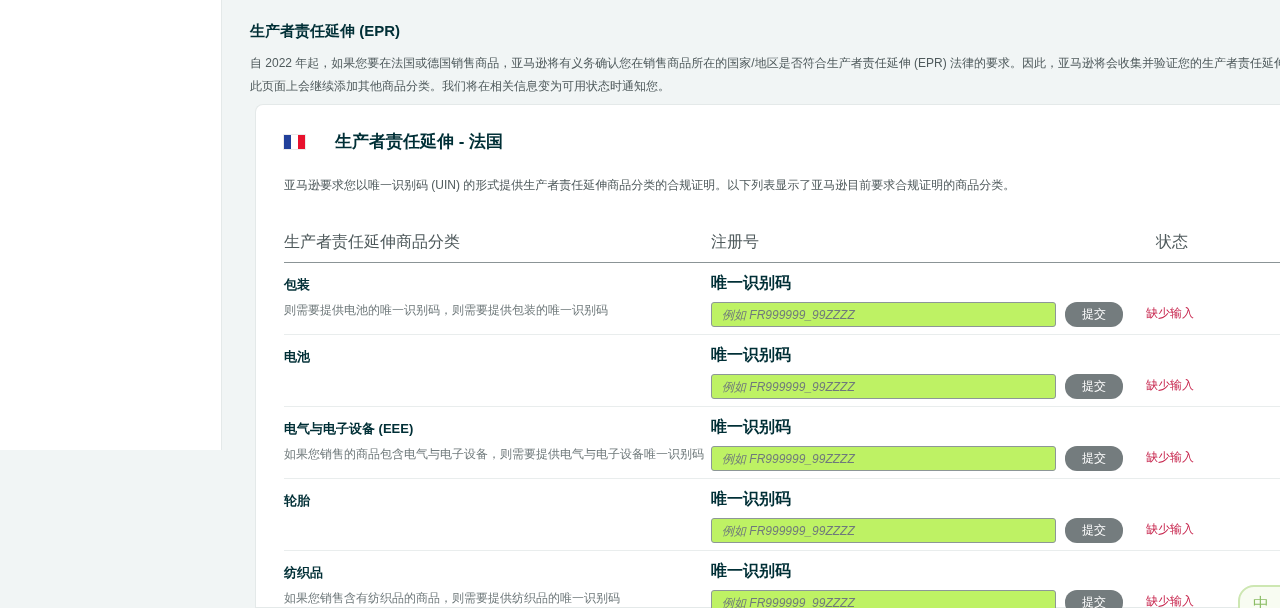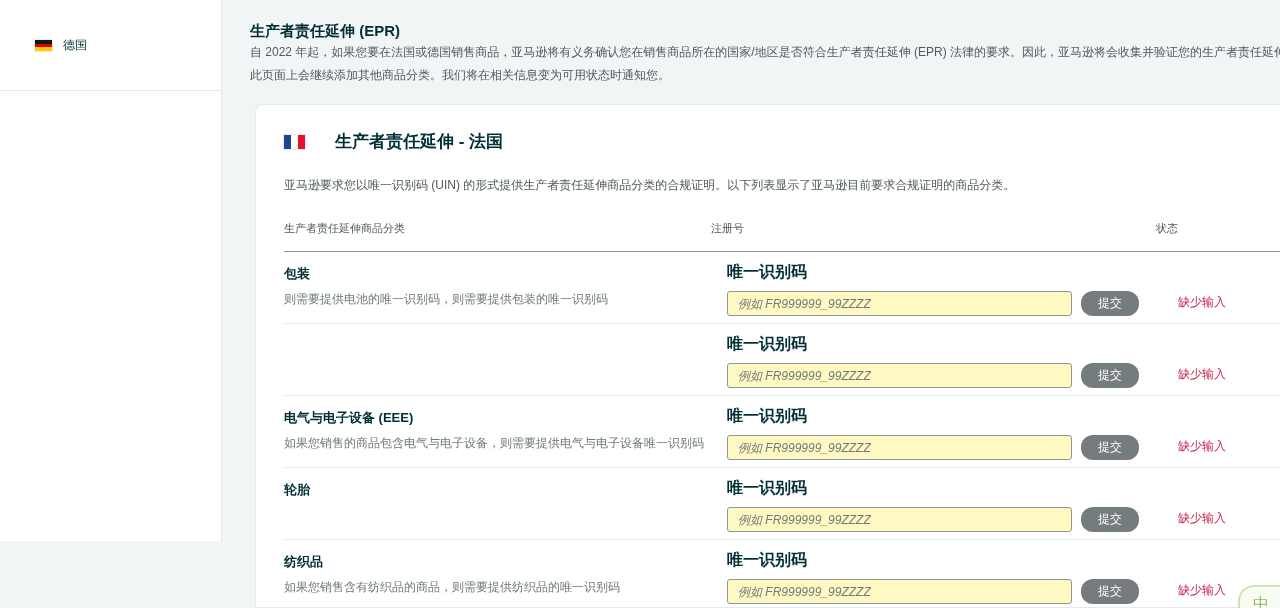--- a/index.html
+++ b/index.html
@@ -23,49 +23,49 @@
   .side-item-selected{height:67px; background:transparent; border-right:none; border-bottom:1px solid var(--border);}
   .side-rest{height:450px;}
   .side-label{font-size:12px; color:var(--heading);}
   
   .flag{width:17px; height:11px; display:inline-block; flex:none; box-shadow:0 0 0 1px rgba(0,0,0,0.08);}
   .flag-de{background:linear-gradient(to bottom, var(--de1) 0 33.3%, var(--de2) 33.3% 66.6%, var(--de3) 66.6% 100%);}
   .flag-fr{background:linear-gradient(to right, var(--fr_blue) 0 33.3%, #ffffff 33.3% 66.6%, var(--fr_red) 66.6% 100%);}
   .flag-lg{width:21px; height:14px;}
   
   .intro{position:absolute; left:250px; top:22px; width:1020px;}
-  .intro h1{font-size:15px; font-weight:bold; color:var(--heading); }
+  .intro h1{font-size:15px; font-weight:bold; color:var(--heading); margin-bottom:11px;}
   .intro p{font-size:12px; color:var(--text); line-height:1.9; white-space:nowrap;}
   
   .card{
     position:absolute; left:255px; top:104px; width:1025px; height:504px;
     background:var(--card_bg); border:1px solid var(--border); border-right:none;
     border-radius:8px 0 0 0; padding:25px 0 0 28px;
   }
   .card-head{display:flex; align-items:center; gap:30px;}
   .card-title{font-size:17px; font-weight:bold; color:var(--heading);}
   .card-desc{margin-top:24px; font-size:12px; color:var(--text);}
   .tbl-head{
     display:grid; grid-template-columns:427px 435px 1fr; align-items:end;
-    margin-top:27px; padding-bottom:15px; border-bottom:1px solid var(--header_rule);
-    font-size:11px; color:var(--text);
+    margin-top:38px; padding-bottom:9px; border-bottom:1px solid var(--header_rule);
+    font-size:16px; color:var(--text);
   }
   .tbl-head .h3{padding-left:10px;}
   .row{
     display:grid; grid-template-columns:427px 435px 1fr;
-    padding-top:10px; height:72px; border-bottom:1px solid var(--row_rule);gap:16px;
+    padding-top:10px; height:72px; border-bottom:1px solid var(--row_rule);
   }
   .col1{padding-top:3px;}
   .row-title{font-size:13px; font-weight:bold; color:var(--heading); margin-bottom:8px;}
   .row-desc{font-size:12px; color:var(--muted);}
   .uin-label{font-size:16px; font-weight:bold; color:var(--heading); margin-bottom:8px;}
   .input-row{display:flex; align-items:center; gap:9px;}
   .uin-input{
     width:345px; height:25px; border:1px solid var(--input_border); border-radius:3px;
-    padding:0 10px; font-size:12px; color:var(--heading); background:#fef9c3;
+    padding:0 10px; font-size:12px; color:var(--heading); background:#bef264;
     font-family:"Liberation Sans","DejaVu Sans",sans-serif;
   }
   .uin-input::placeholder{font-style:italic; color:var(--muted); opacity:1;}
   .submit-btn{
     width:58px; height:25px; border:none; border-radius:12px; background:var(--button_bg);
     color:var(--button_fg); font-size:12px; cursor:pointer;
     font-family:"Liberation Sans","DejaVu Sans",sans-serif;
   }
   .col3{padding-top:30px;}
   .missing{font-size:12px; color:var(--error);}
@@ -74,24 +74,20 @@
     position:absolute; left:1238px; top:585px; width:70px; height:40px;
     background:var(--widget_bg); border:2px solid var(--widget_border);
     border-radius:16px 16px 0 0; display:flex; align-items:flex-start;
     padding:7px 0 0 13px; font-size:16px; color:var(--widget_fg); cursor:pointer; z-index:5;
   }
 </style>
 </head>
 <body>
 
 <nav class="sidebar">
-  <div class="side-section side-item side-item-top">
-    <span class="flag flag-de"></span>
-    <span class="side-label">德国</span>
-  </div>
   <div class="side-section side-rest"></div>
 </nav>
 
 <header class="intro">
   <h1>生产者责任延伸 (EPR)</h1>
   <p><span>自 2022 年起，如果您要在法国或德国销售商品，亚马逊将有义务确认您在销售商品所在的国家/地区是否符合生产者责任延伸 (EPR) 法律的要求。因此，亚马逊将会收集并验证您的生产者责任延伸注册号。</span> </p>
   <p>此页面上会继续添加其他商品分类。我们将在相关信息变为可用状态时通知您。</p>
 </header>
 
 <section class="card">
@@ -120,20 +116,21 @@
         <button class="submit-btn">提交</button>
       </div>
     </div>
     <div class="col3">
       <span class="missing">缺少输入</span>
     </div>
   </div>
 
   <div class="row">
     <div class="col1">
+      <div class="row-title">电池</div>
     </div>
     <div class="col2">
       <div class="uin-label">唯一识别码</div>
       <div class="input-row">
         <input class="uin-input" type="text" placeholder="例如 FR999999_99ZZZZ" style="">
         <button class="submit-btn">提交</button>
       </div>
     </div>
     <div class="col3">
       <span class="missing">缺少输入</span>

